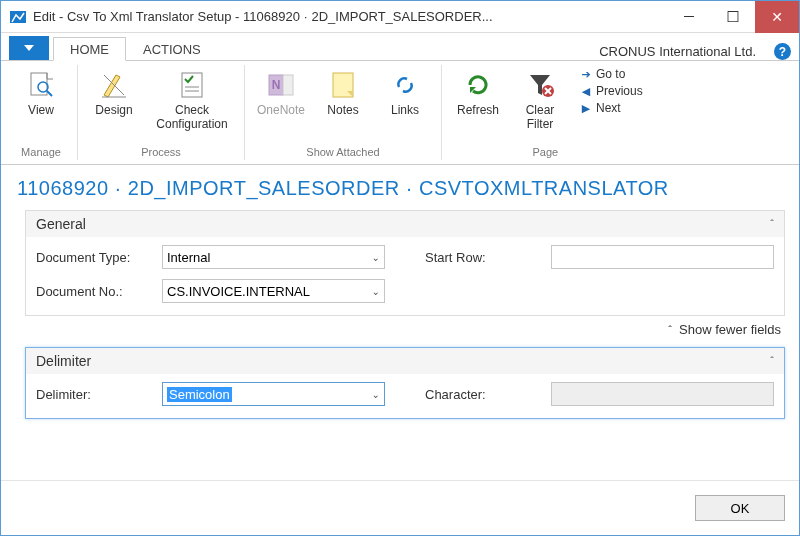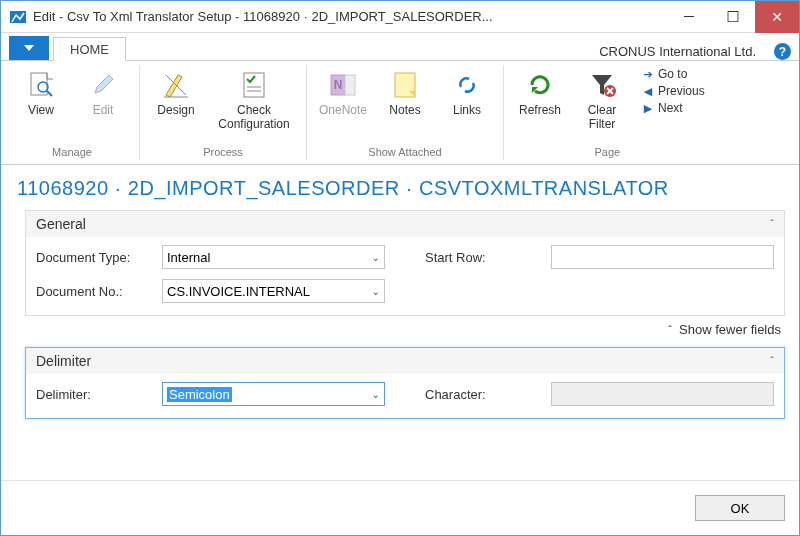--- a/index.html
+++ b/index.html
@@ -156,47 +156,40 @@
   <div class="winbtn close">✕</div>
 </div>
 
 <div class="tabrow">
   <div class="app-tab">
     <svg width="10" height="6" viewBox="0 0 10 6">
         <path d="M0 0 L10 0 L5 6 Z" fill="#fff"></path>
       </svg>
   </div>
   <div class="tabitem active">HOME</div>
+  <div class="tabitem">ACTIONS</div>
   <div class="company">
     <span>CRONUS International Ltd.</span>
     <span class="help-icon">?</span>
   </div>
 </div>
 
 <div class="ribbon">
   <div class="rgroup">
     <div class="items">
       <div class="rbtn">
         <span class="ico">
           <svg width="32" height="32" viewBox="0 0 32 32">
               <rect x="6" y="4" width="16" height="22" fill="#fff" stroke="#888"></rect>
               <path d="M22 4 L22 10 L28 10" fill="none" stroke="#888"></path>
               <circle cx="18" cy="18" r="5" fill="none" stroke="#1979ca" stroke-width="1.5"></circle>
               <line x1="22" y1="22" x2="27" y2="27" stroke="#1979ca" stroke-width="2"></line>
             </svg>
         </span>
         <span class="lbl">View</span>
-      </div>
-      <div class="rbtn disabled">
-        <span class="ico">
-          <svg width="32" height="32" viewBox="0 0 32 32">
-              <path d="M8 24 L10 18 L22 6 L26 10 L14 22 Z" fill="#cbe3f7" stroke="#b0b0b0"></path>
-            </svg>
-        </span>
-        <span class="lbl">Edit</span>
       </div>
     </div>
     <div class="gname">Manage</div>
   </div>
 
   <div class="rgroup">
     <div class="items">
       <div class="rbtn">
         <span class="ico">
           <svg width="32" height="32" viewBox="0 0 32 32">

